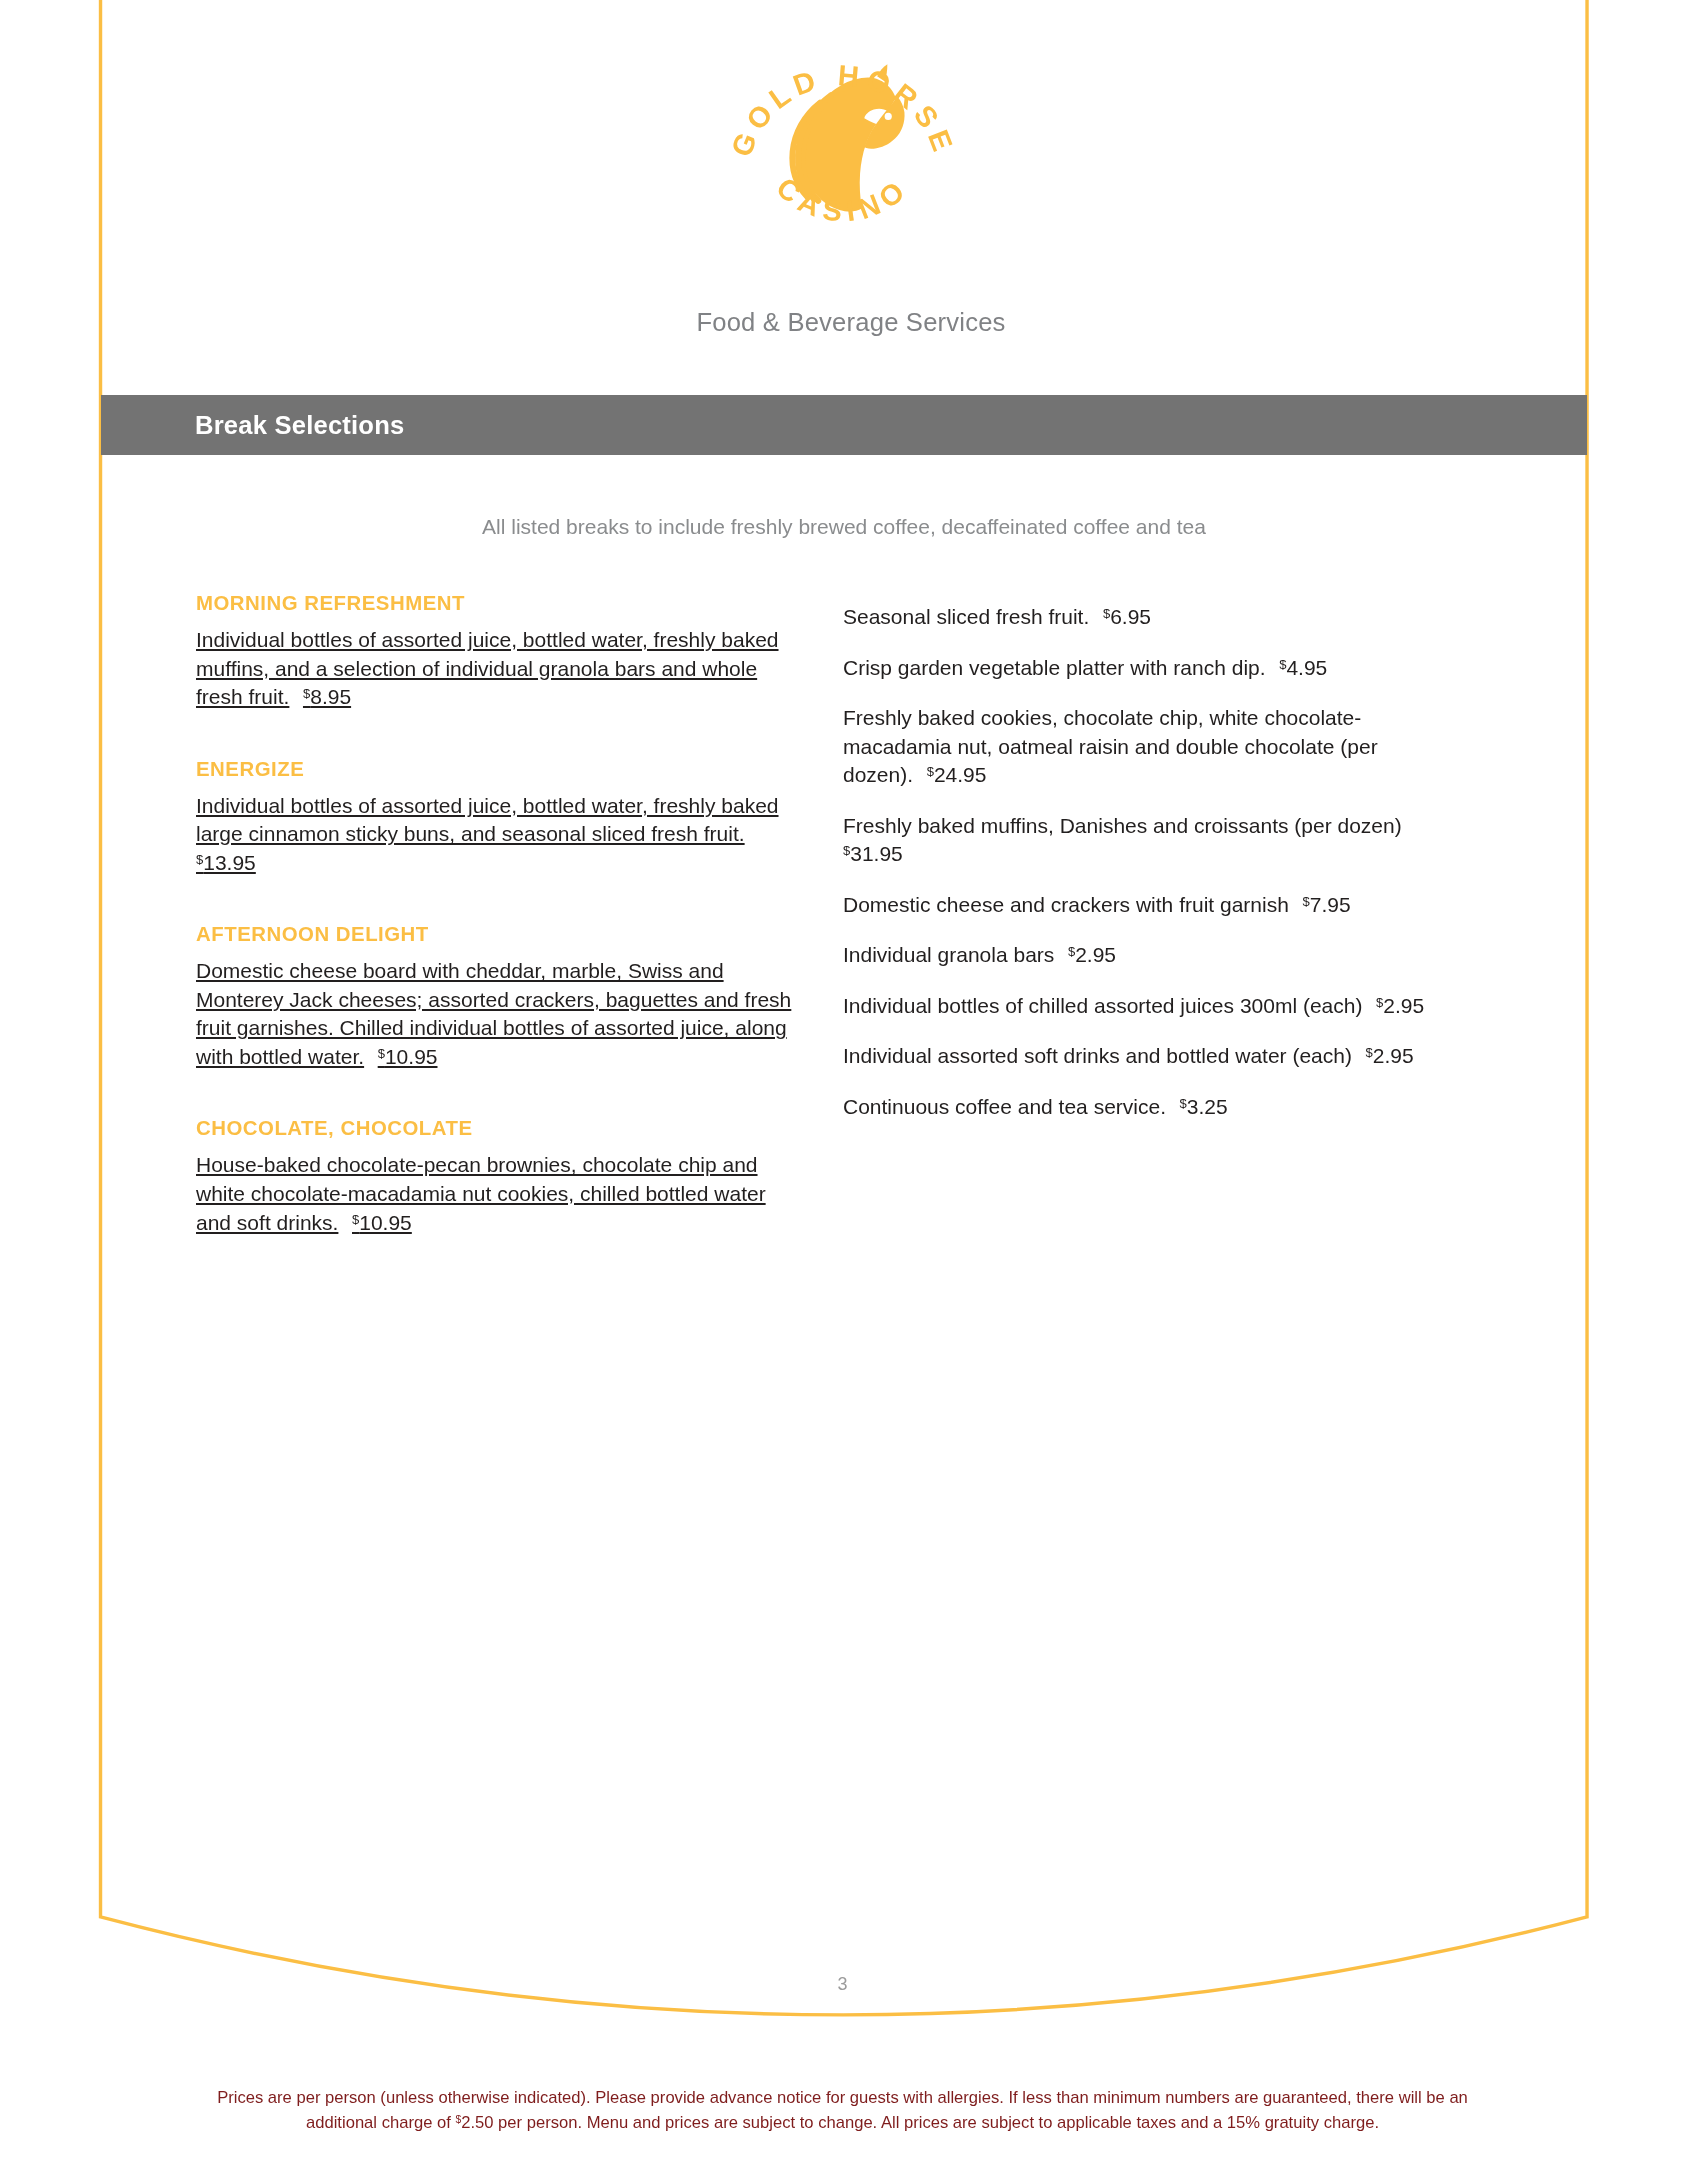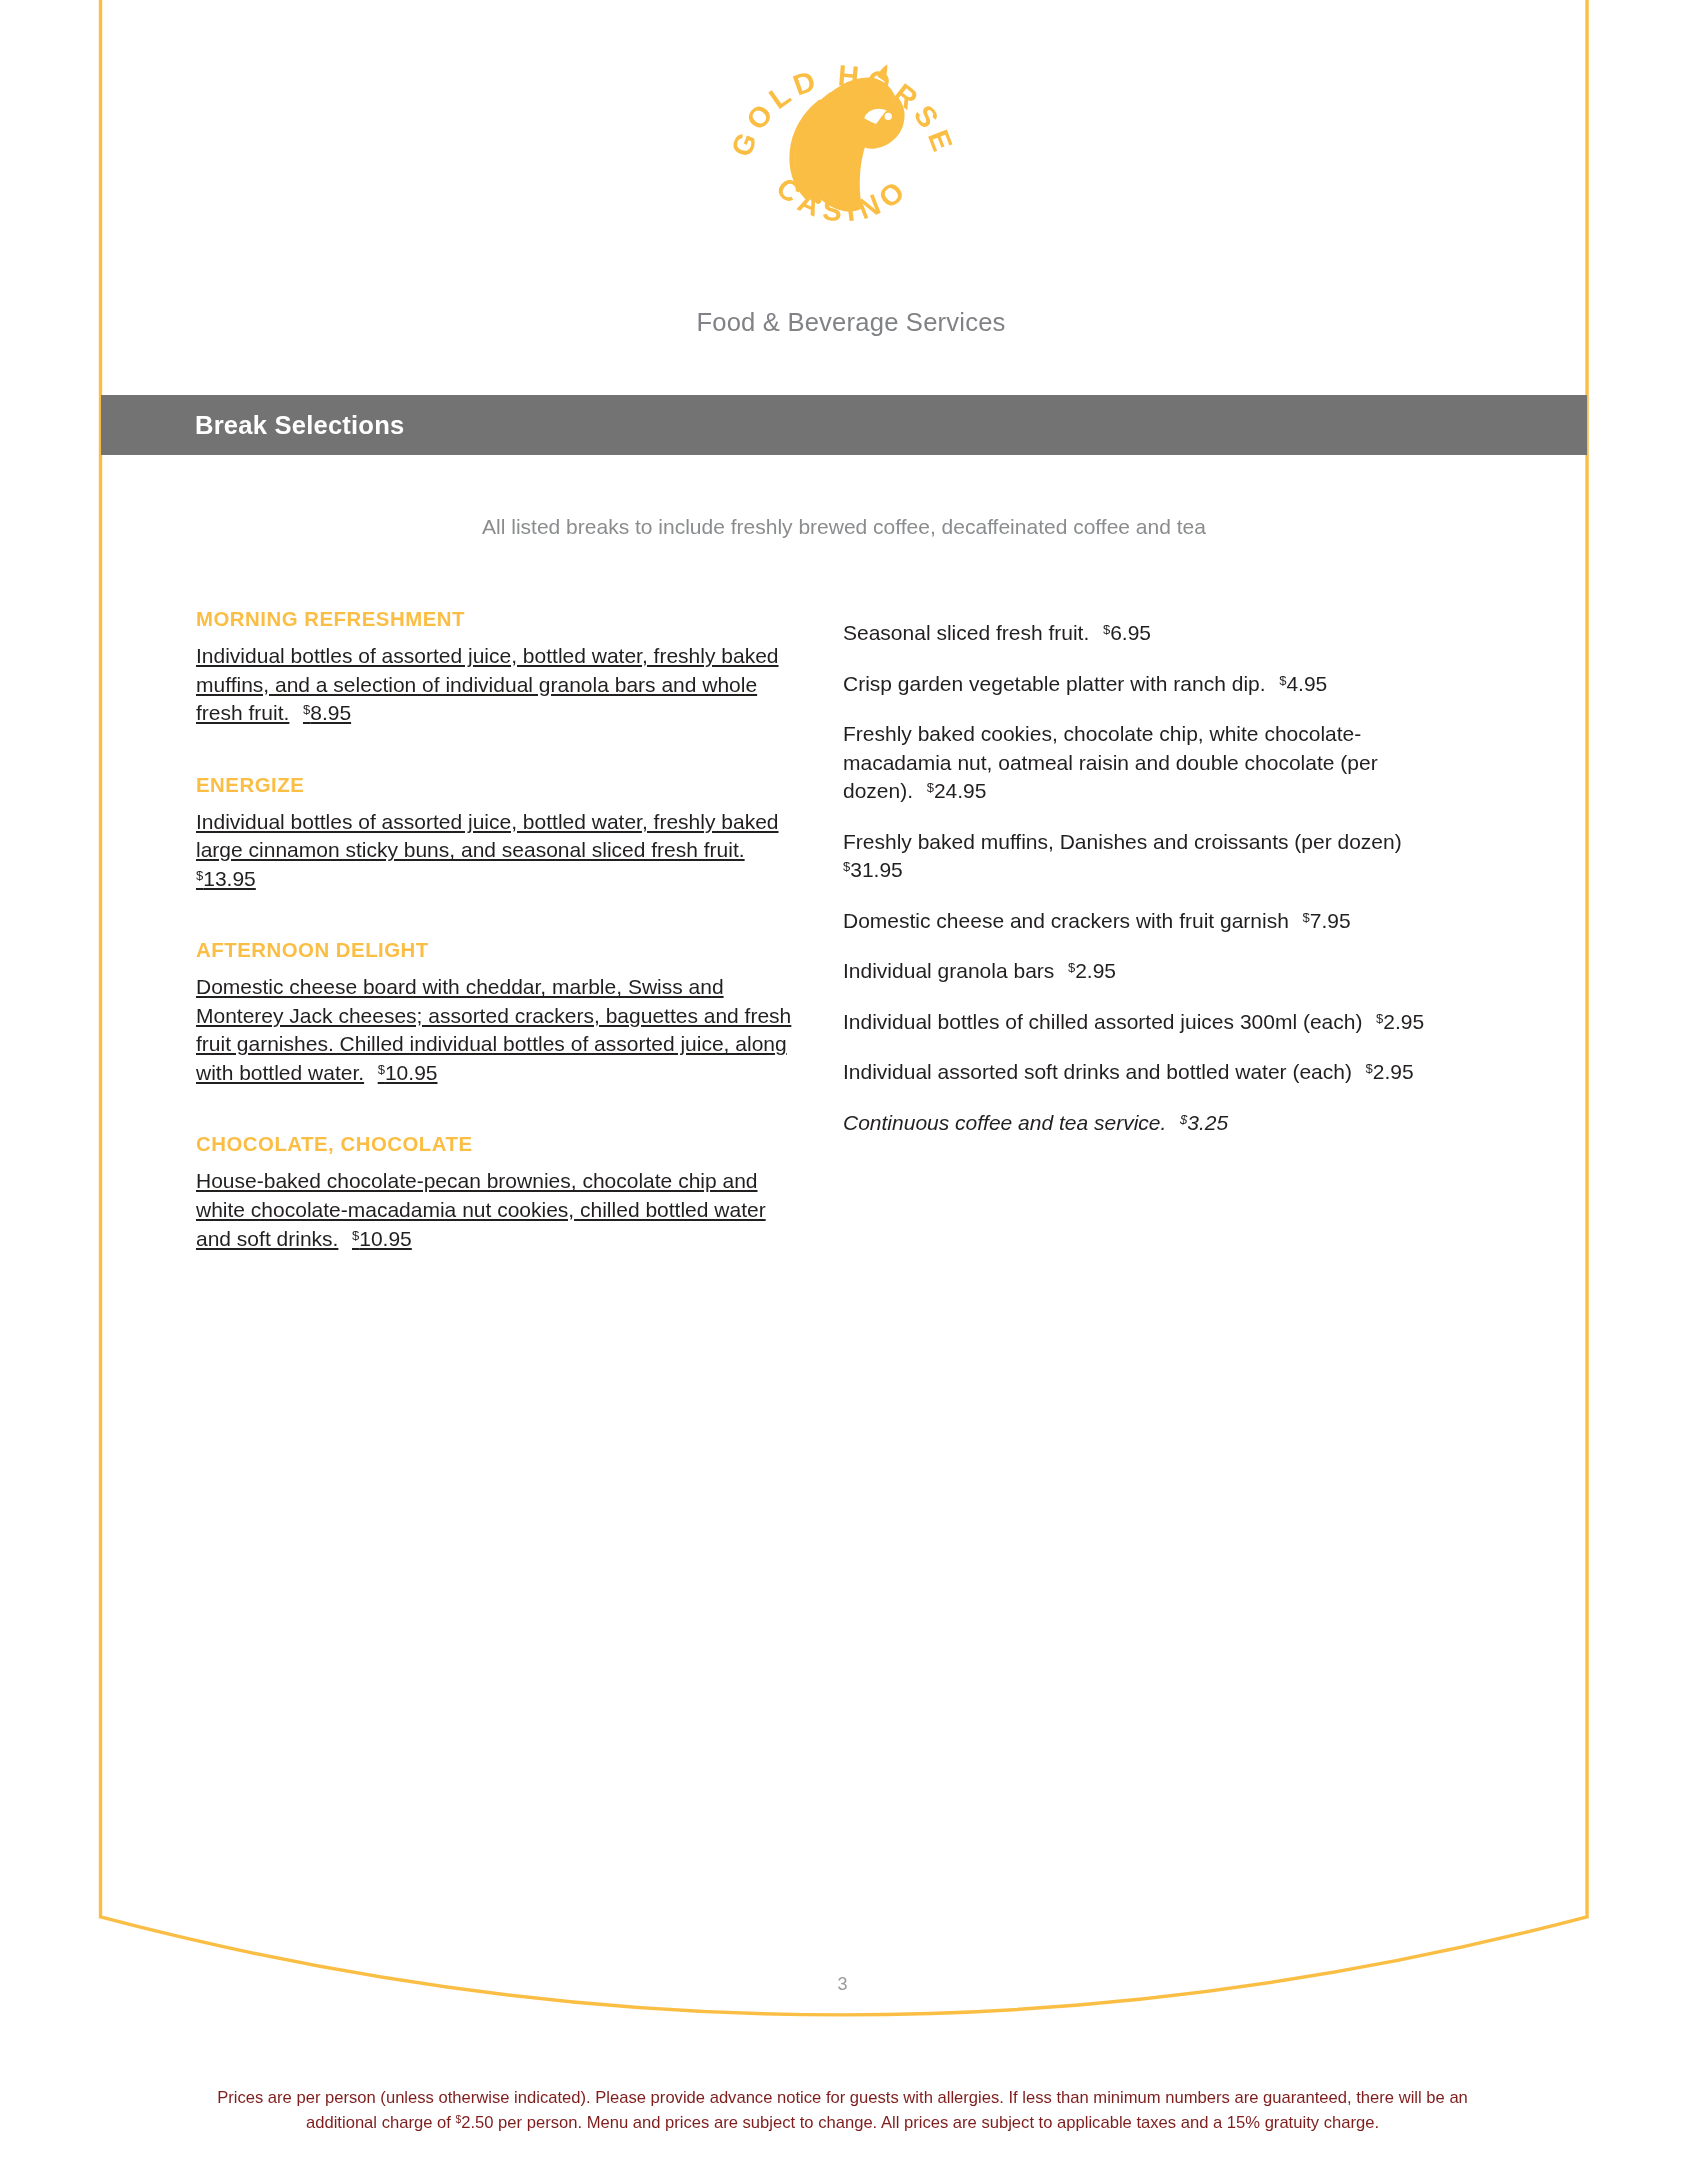--- a/index.html
+++ b/index.html
@@ -82,21 +82,21 @@
     top: 515px;
     text-align: center;
     font-size: 21px;
     color: #8a8c8e;
   }
 
   
   #body-cols {
     position: absolute;
     left: 196px;
-    top: 608px;
+    top: 592px;
     width: 1295px;
     display: flex;
     gap: 0px;
   }
   .col { width: 647px; }
   .col.right { padding-left: 0px; }
 
   .section { margin-bottom: 46px; }
   .section:last-child { margin-bottom: 0; }
 
@@ -117,21 +117,21 @@
   }
 
   
   .enh-item {
     font-size: 21px;
     line-height: 1.36;
     color: #221F1F;
     margin-bottom: 22px;
     max-width: 605px;
   }
-  .enh-item:last-child { margin-bottom: 0; font-style: italic; }
+  .enh-item:last-child { margin-bottom: 0; }
 
   .price { white-space: nowrap; }
   .price .cur {
     font-size: 0.62em;
     vertical-align: 0.46em;
     letter-spacing: 0;
   }
   .gap { display: inline-block; width: 13.6px; }
 
   

